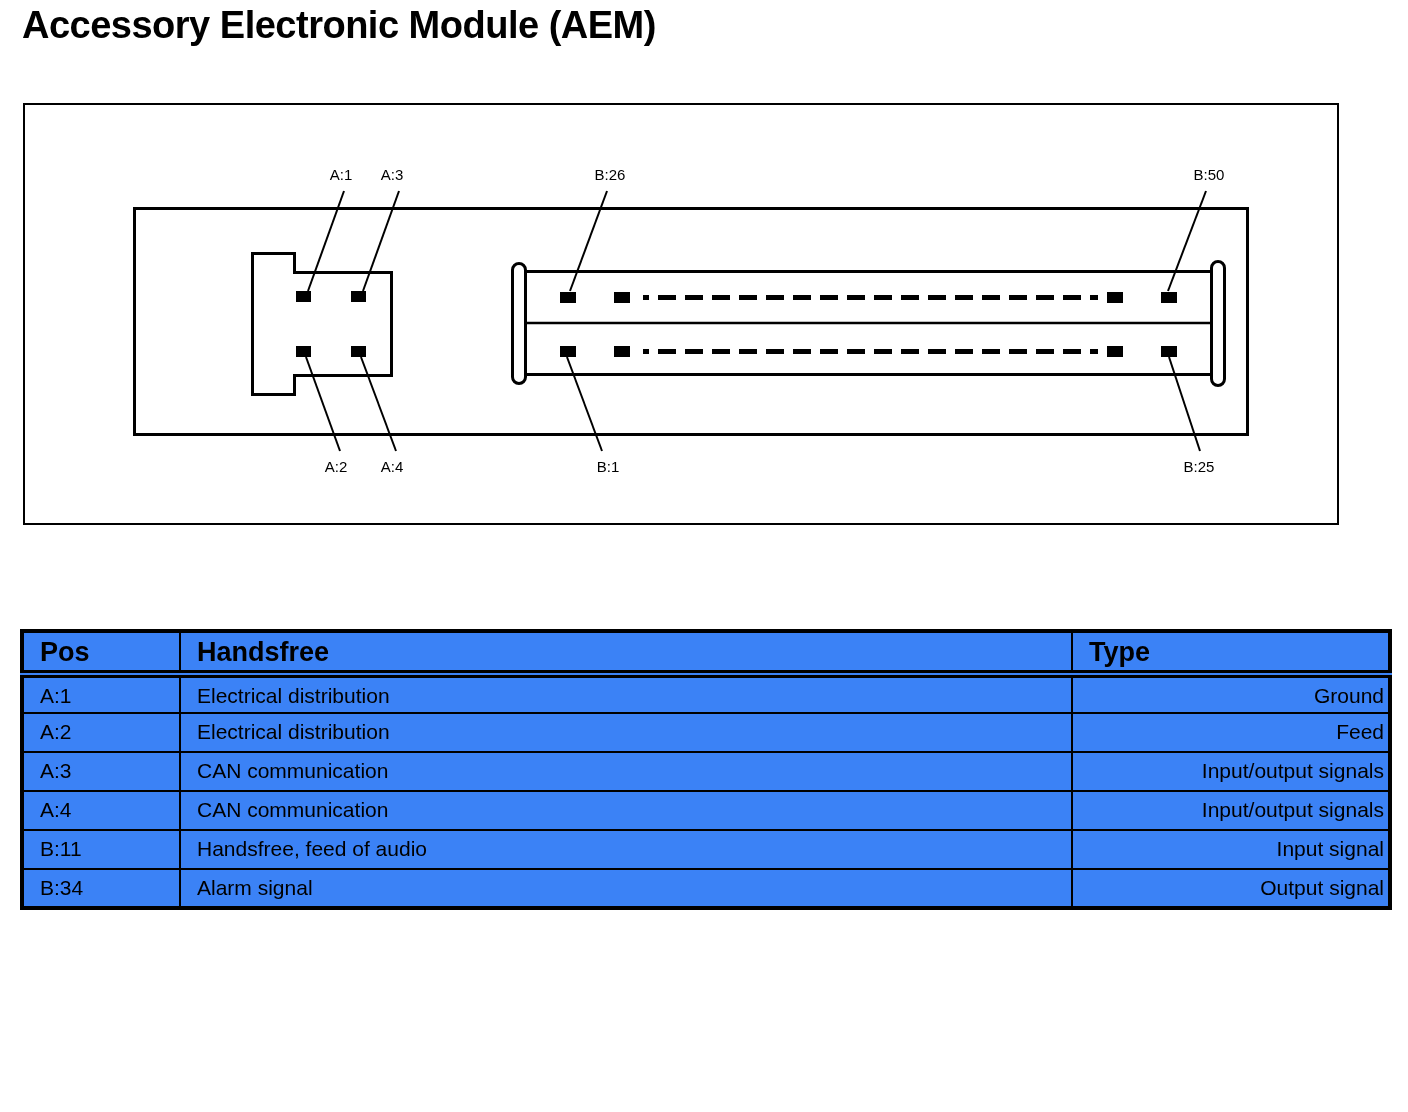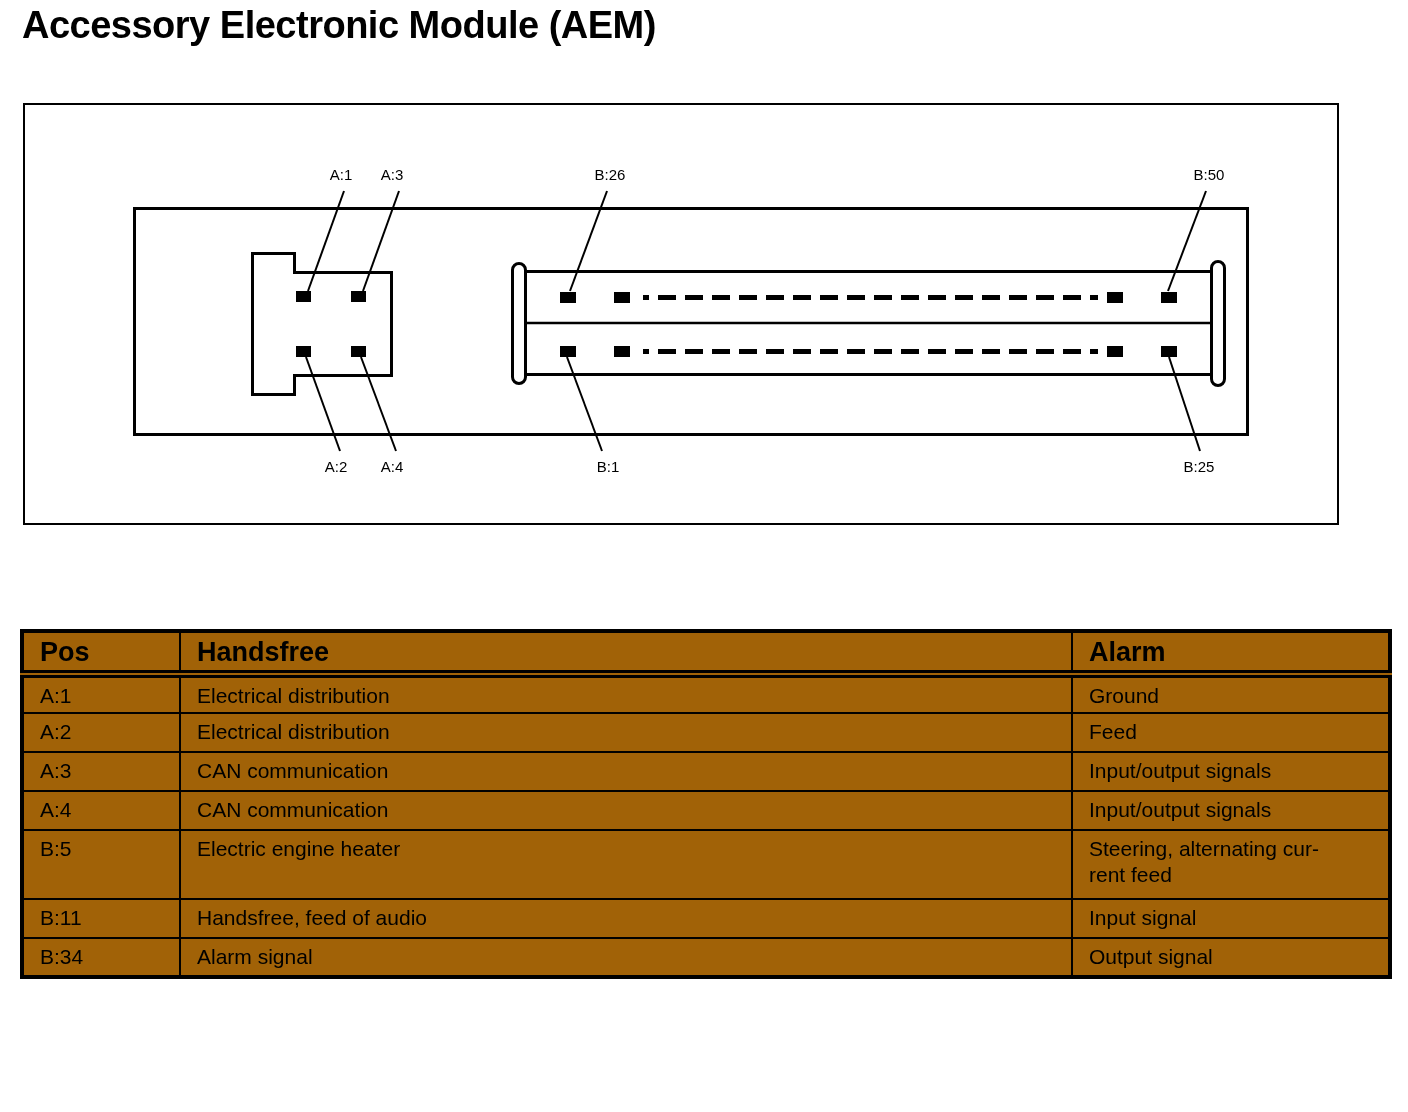--- a/index.html
+++ b/index.html
@@ -35,21 +35,21 @@
     font-size: 15px;
     fill: #000;
   }
   #pin-table {
     position: absolute;
     left: 20px;
     top: 629px;
     width: 1368px;
     border-collapse: collapse;
     table-layout: fixed;
-    background: #a16207;
+    background: #3b82f6;
   }
   #pin-table, #pin-table th, #pin-table td {
     border: 2px solid #000;
   }
   #pin-table {
     border-width: 4px;
   }
   #pin-table thead tr {
     height: 43px;
   }
@@ -63,21 +63,21 @@
   }
   #pin-table td {
     font-size: 21px;
     line-height: 26px;
     text-align: left;
     vertical-align: top;
     padding: 5px 4px 0 16px;
   }
   #pin-table tr.row-normal { height: 39px; }
   #pin-table tr.row-tall   { height: 69px; }
-  #pin-table td.col-type   { white-space: pre-line; }
+  #pin-table td.col-type   { white-space: pre-line; text-align: right; }
 </style>
 </head>
 <body>
 
 <div id="page">
 
   <div id="page-title">Accessory Electronic Module (AEM)</div>
 
   <svg id="diagram-svg" width="1408" height="560" viewBox="0 0 1408 560">
 
@@ -134,21 +134,21 @@
   <table id="pin-table">
     <colgroup>
       <col style="width:158px">
       <col style="width:892px">
       <col style="width:318px">
     </colgroup>
     <thead>
       <tr>
         <th>Pos</th>
         <th>Handsfree</th>
-        <th>Alarm</th>
+        <th>Type</th>
       </tr>
     </thead>
     <tbody>
       <tr class="row-normal">
         <td class="col-pos">A:1</td>
         <td class="col-fn">Electrical distribution</td>
         <td class="col-type">Ground</td>
       </tr>
       <tr class="row-normal">
         <td class="col-pos">A:2</td>
@@ -158,26 +158,20 @@
       <tr class="row-normal">
         <td class="col-pos">A:3</td>
         <td class="col-fn">CAN communication</td>
         <td class="col-type">Input/output signals</td>
       </tr>
       <tr class="row-normal">
         <td class="col-pos">A:4</td>
         <td class="col-fn">CAN communication</td>
         <td class="col-type">Input/output signals</td>
       </tr>
-      <tr class="row-tall">
-        <td class="col-pos">B:5</td>
-        <td class="col-fn">Electric engine heater</td>
-        <td class="col-type">Steering, alternating cur-
-rent feed</td>
-      </tr>
       <tr class="row-normal">
         <td class="col-pos">B:11</td>
         <td class="col-fn">Handsfree, feed of audio</td>
         <td class="col-type">Input signal</td>
       </tr>
       <tr class="row-normal">
         <td class="col-pos">B:34</td>
         <td class="col-fn">Alarm signal</td>
         <td class="col-type">Output signal</td>
       </tr>

